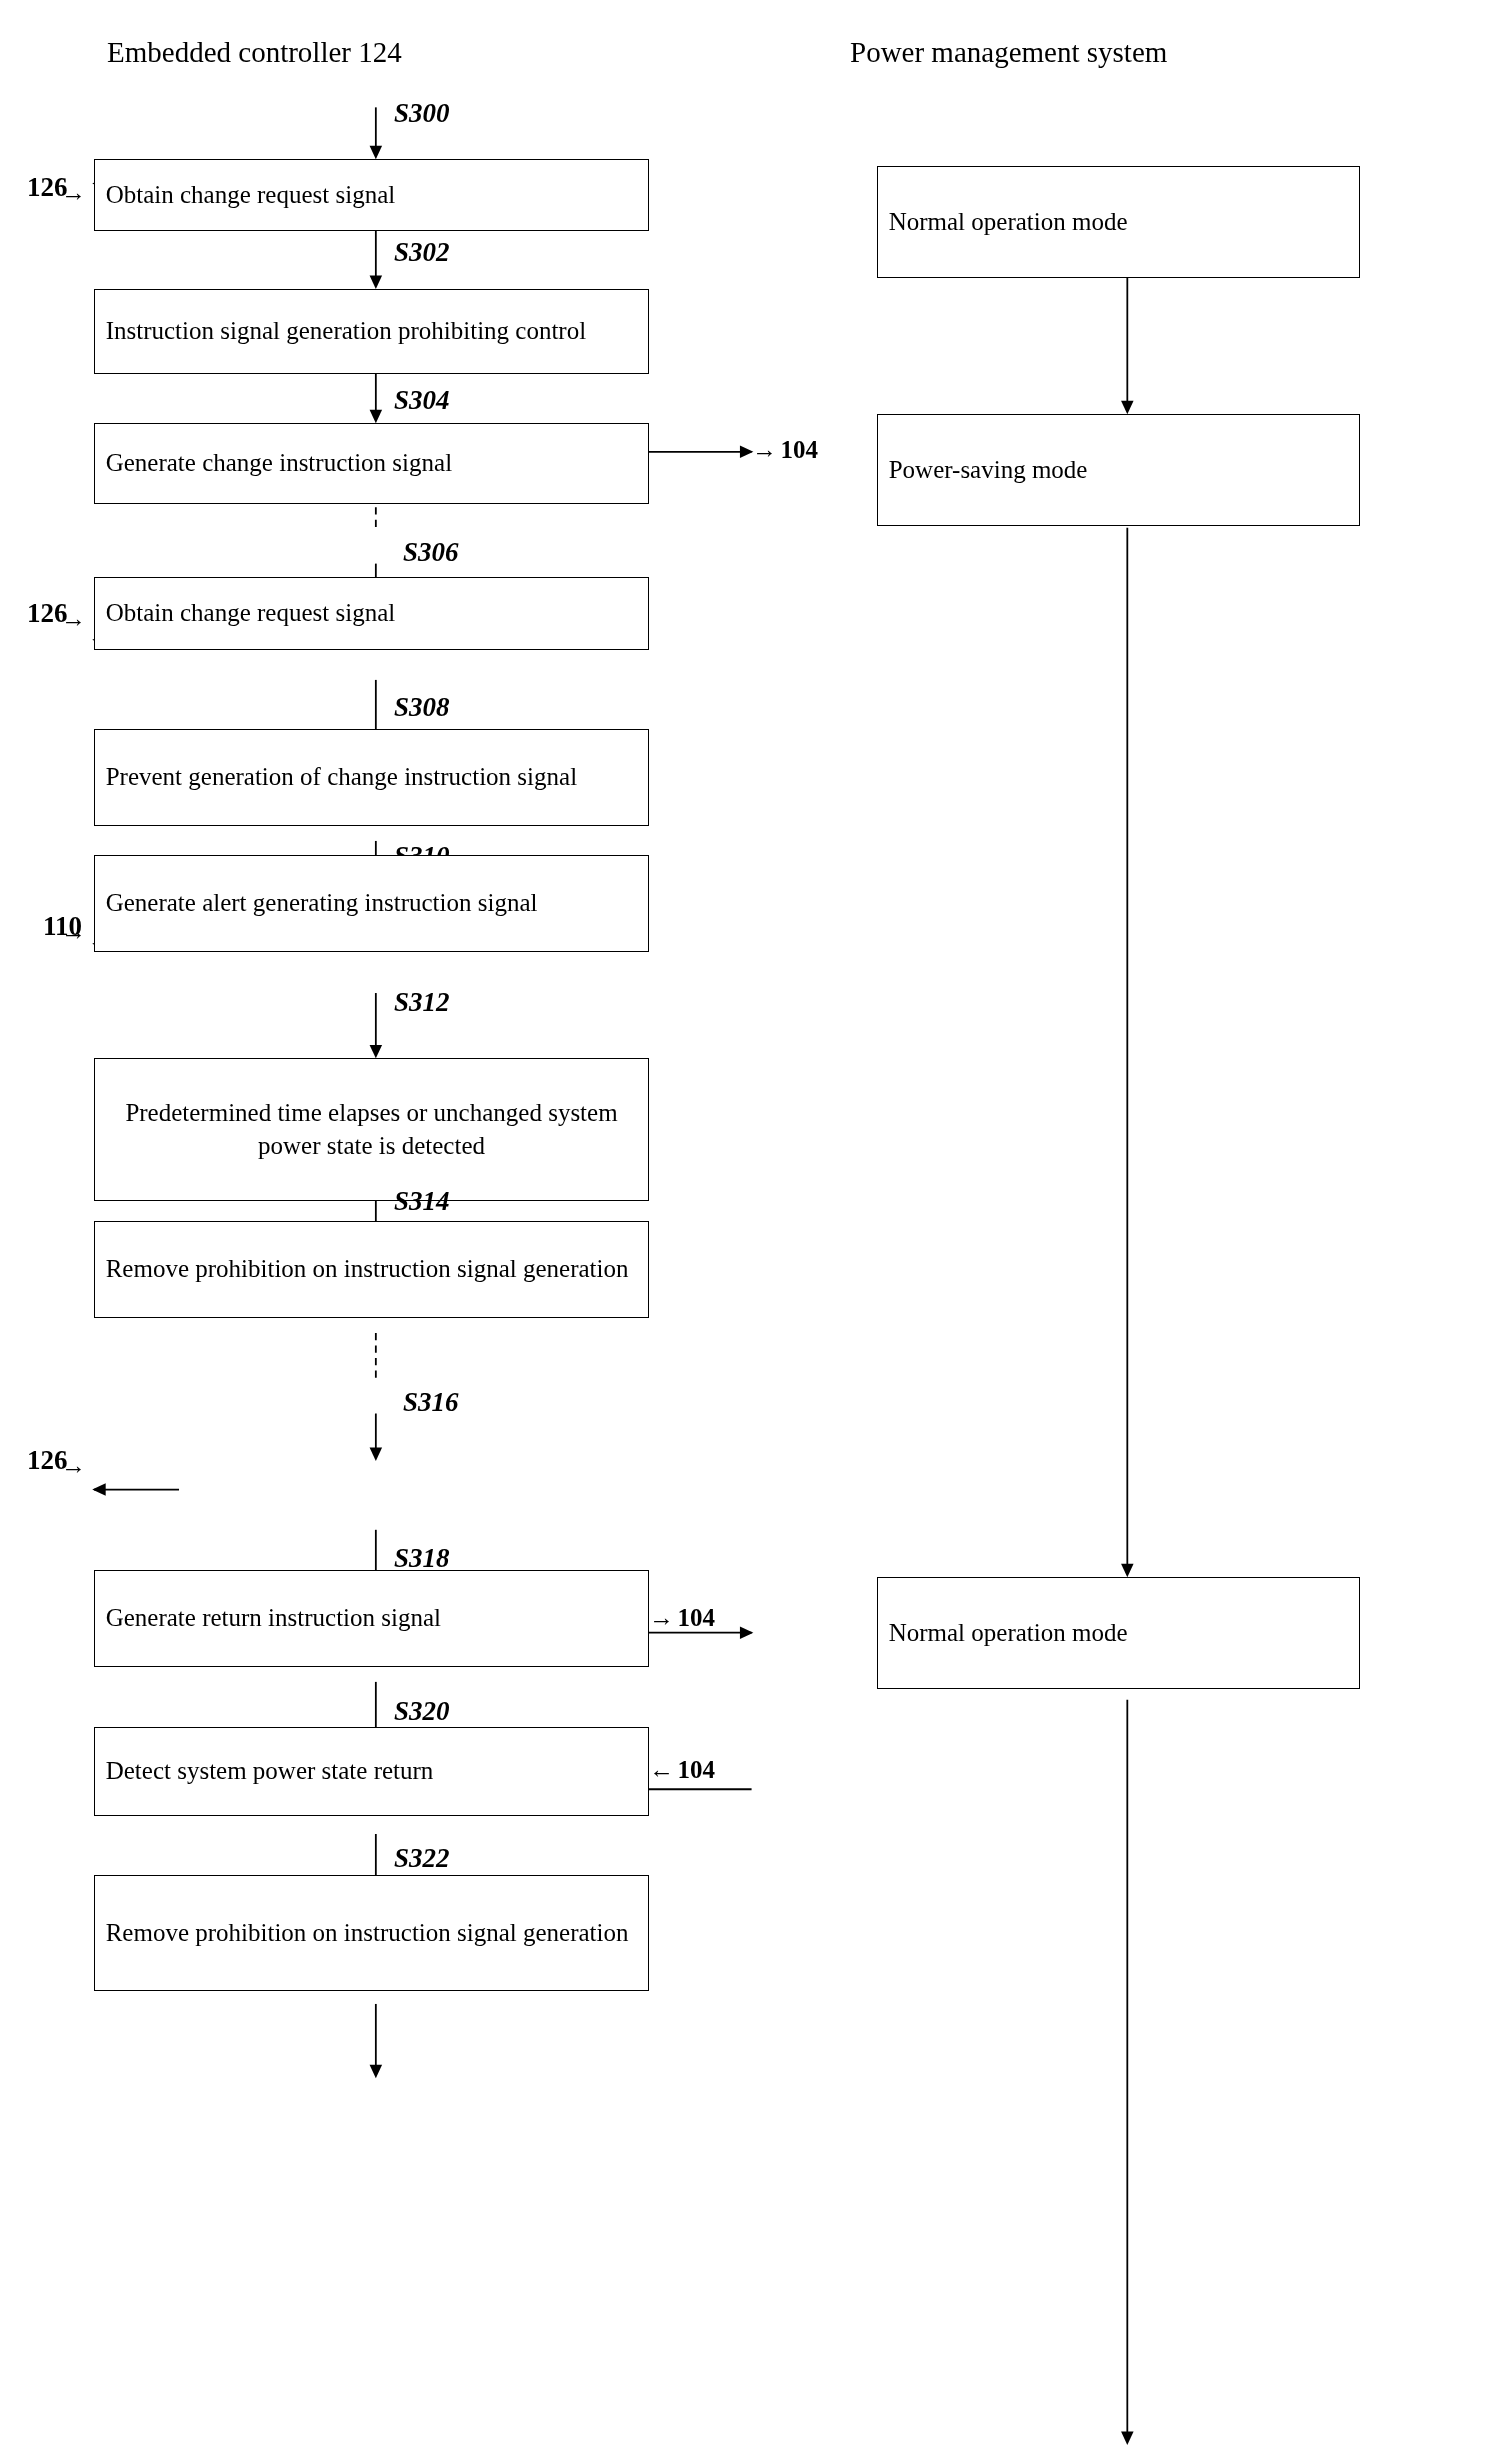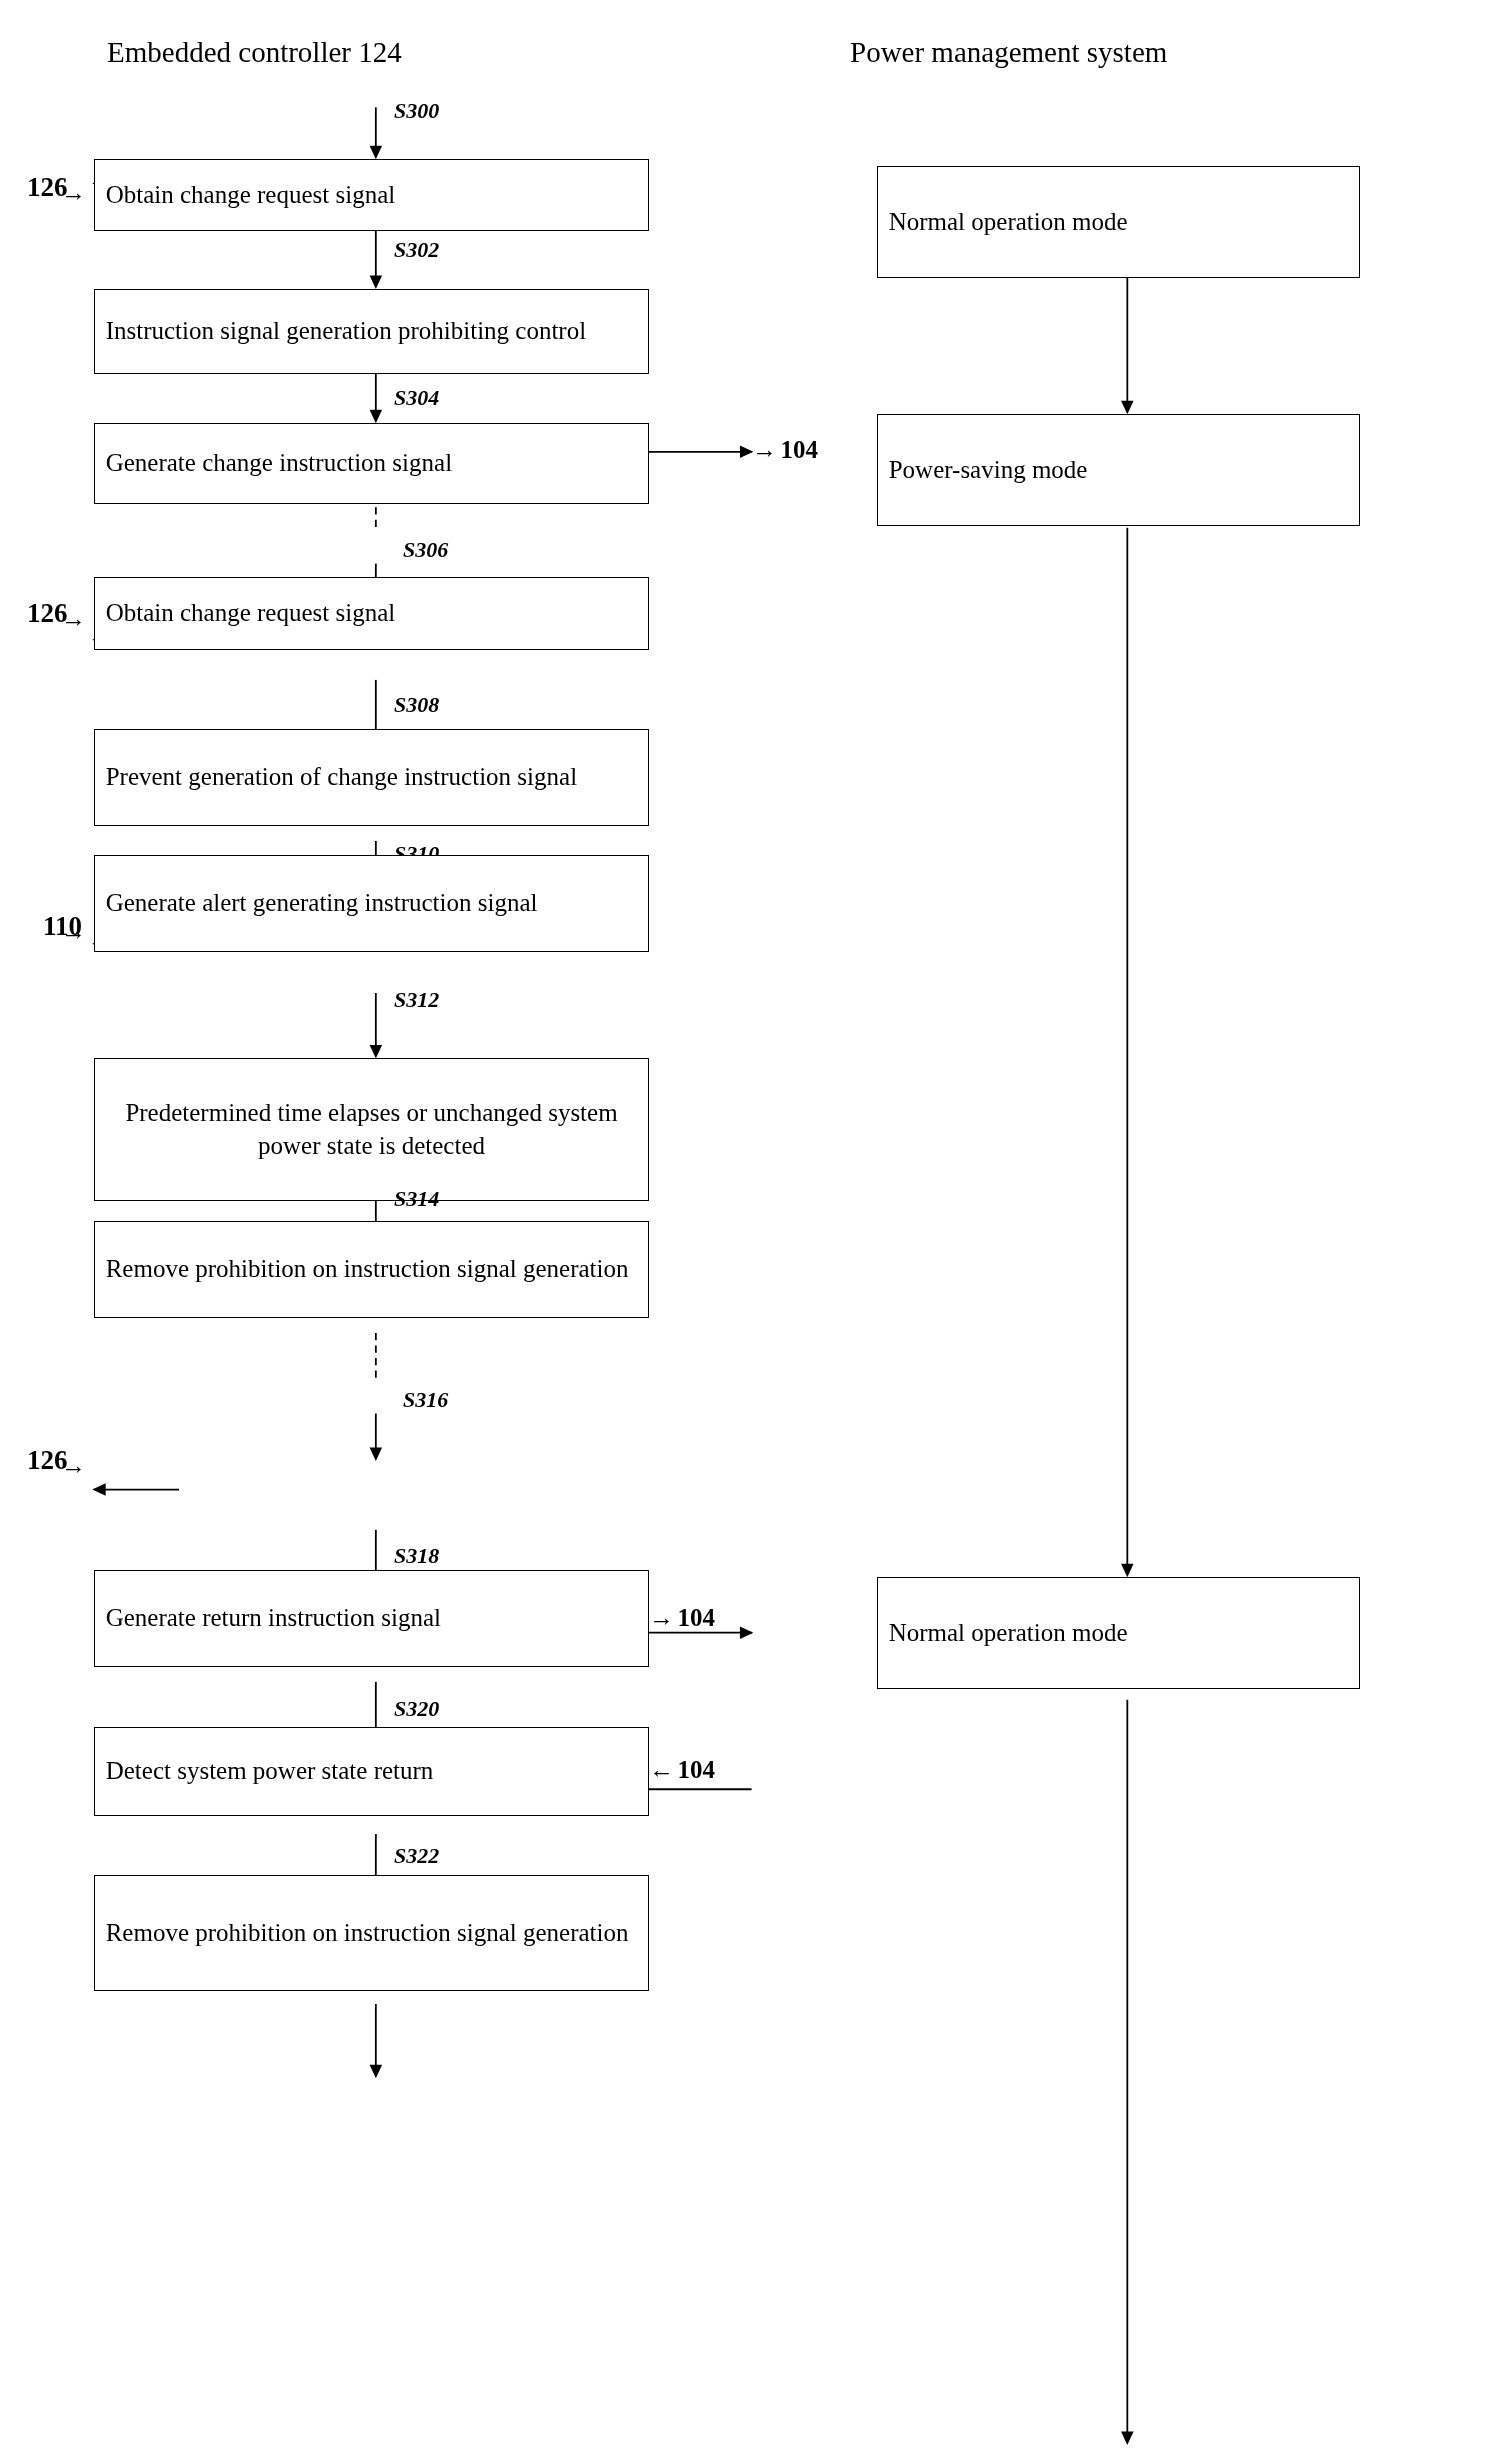--- a/index.html
+++ b/index.html
@@ -47,21 +47,21 @@
       align-items: center;
       justify-content: flex-start;
       font-size: 25px;
       line-height: 1.3;
       padding: 7.2px 10.7px;
     }
 
     
     .step-label {
       position: absolute;
-      font-size: 22px;
+      font-size: 27px;
       font-style: italic;
       font-weight: bold;
     }
 
     
     .ref-num {
       position: absolute;
       font-size: 27px;
       font-weight: bold;
     }

